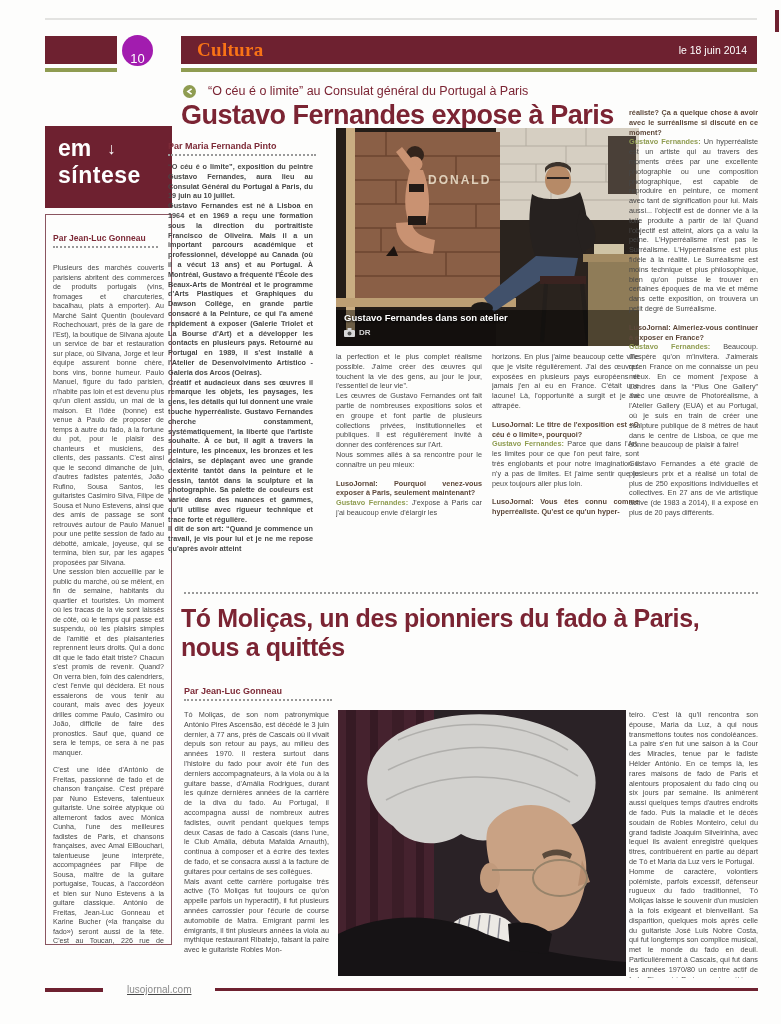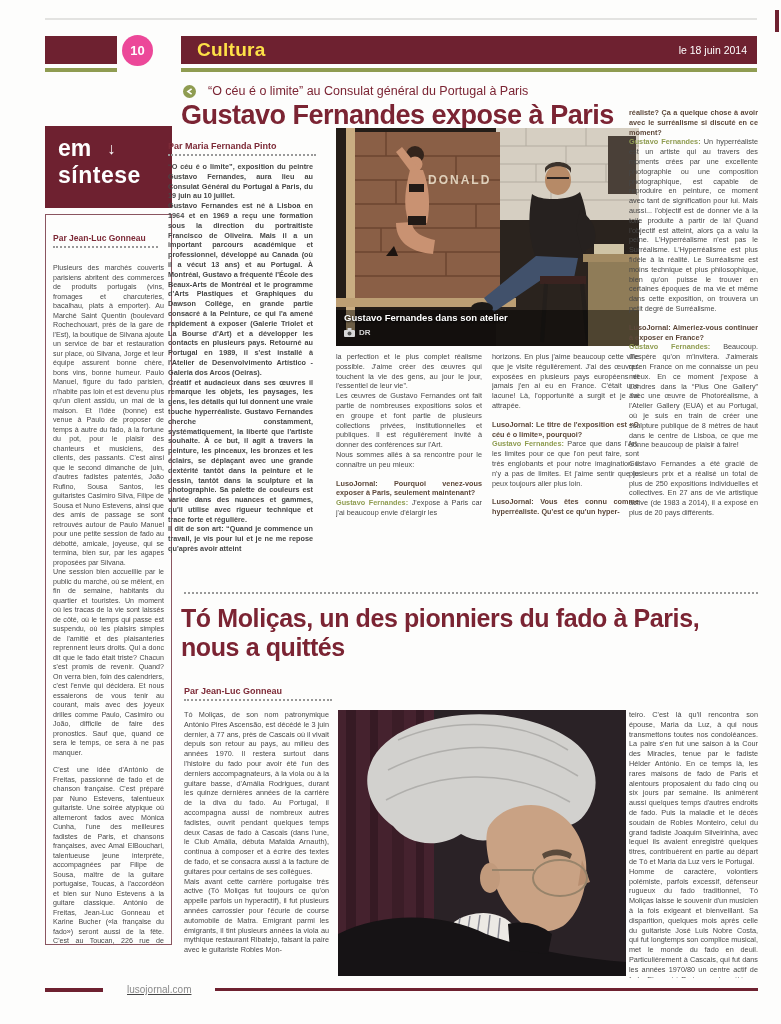--- a/index.html
+++ b/index.html
@@ -9,25 +9,25 @@
   }
   .abs{position:absolute;}
   
   .maroon{background:#6e2130;}
   .olive-bar{background:#8f9c51;}
   #top-rule{left:45px;top:18px;width:712px;height:2px;background:#e3e3e1;}
   #top-right-mark{left:775px;top:10px;width:4px;height:22px;background:#6e2130;}
   #hdr-block{left:45px;top:36px;width:72px;height:28px;}
   #hdr-block-ul{left:45px;top:68px;width:72px;height:4px;}
   #hdr-num{left:122px;top:35px;width:31px;height:31px;border-radius:50%;
-    background:#ec4899;color:#fff;font-weight:bold;font-size:13px;
-    display:flex;align-items:center;justify-content:center;}
+    background:#a21caf;color:#fff;font-weight:normal;font-size:13px;
+    display:flex;align-items:flex-end;justify-content:center;}
   #hdr-bar{left:181px;top:36px;width:576px;height:28px;display:flex;align-items:center;
     justify-content:space-between;box-sizing:border-box;padding:0 10px 0 16px;}
-  #hdr-bar .sec{color:#fde047;font-size:19px;font-weight:bold;letter-spacing:.3px;}
+  #hdr-bar .sec{color:#f97316;font-size:19px;font-weight:bold;letter-spacing:.3px;font-family:Liberation Serif, serif;}
   #hdr-bar .date{color:#fff;font-size:10.5px;}
   #hdr-bar-ul{left:181px;top:68px;width:576px;height:4px;}
   
   #kicker{left:183px;top:84px;display:flex;align-items:center;gap:12px;}
   #kicker .ktext{color:#7b2433;font-size:12.5px;}
   #headline1{left:181px;top:100px;width:578px;font-size:27px;font-weight:bold;
     color:#7b2433;letter-spacing:-.5px;}
   .byline{font-size:9px;font-weight:bold;color:#7d2a37;}
   .dotline{height:0;border-bottom:2px dotted #999;margin-top:3px;}
   #byline1{left:168px;top:141px;width:148px;}

